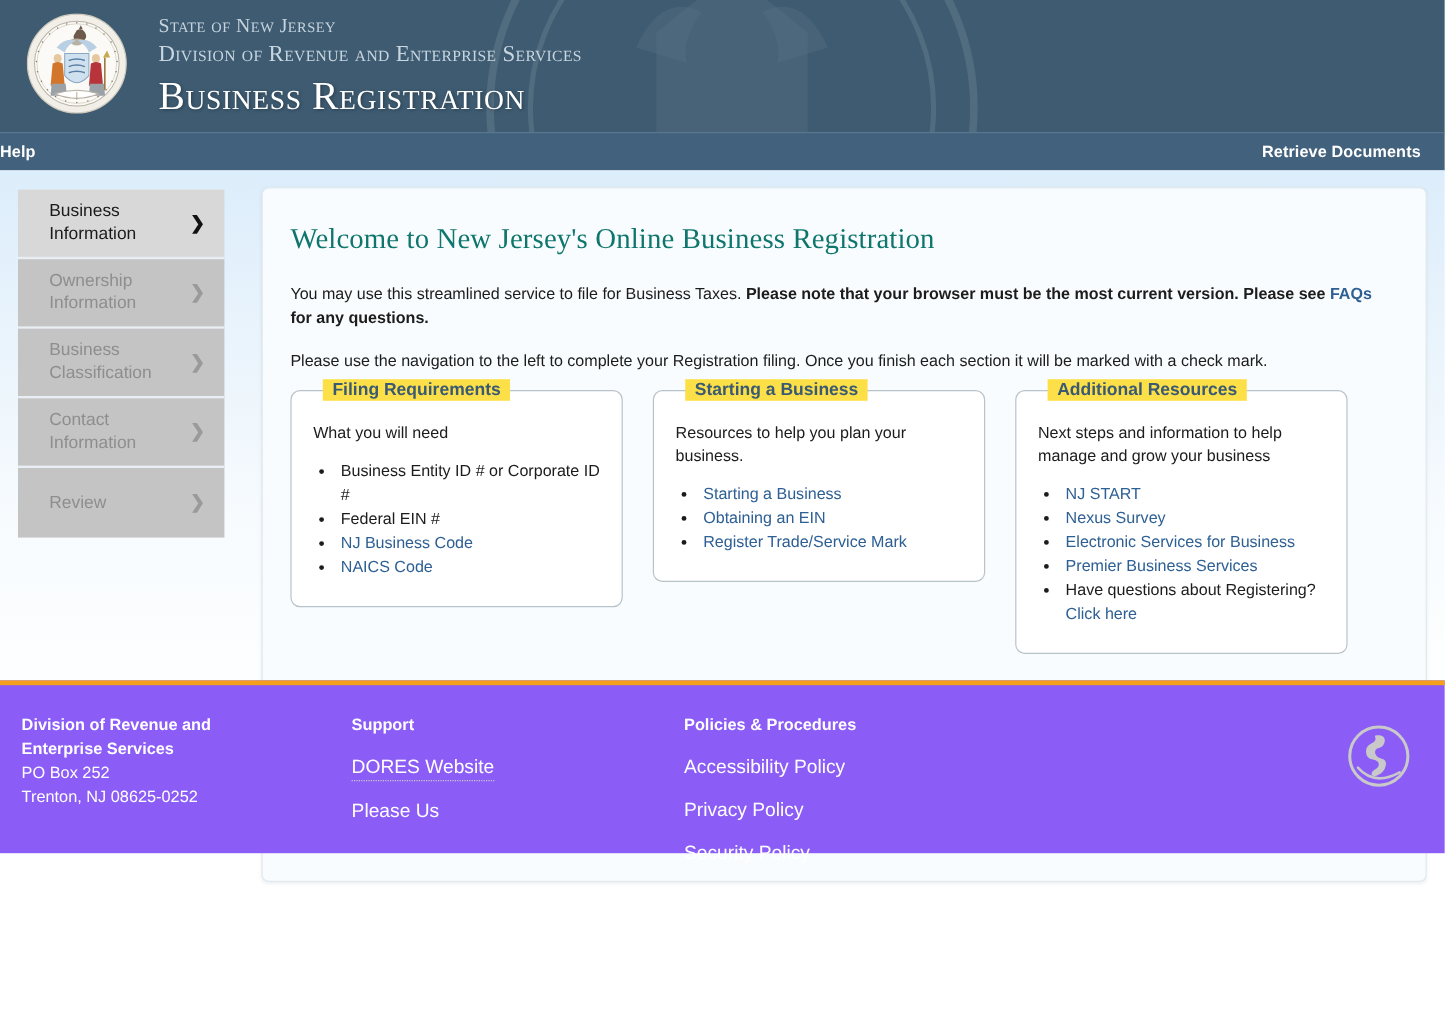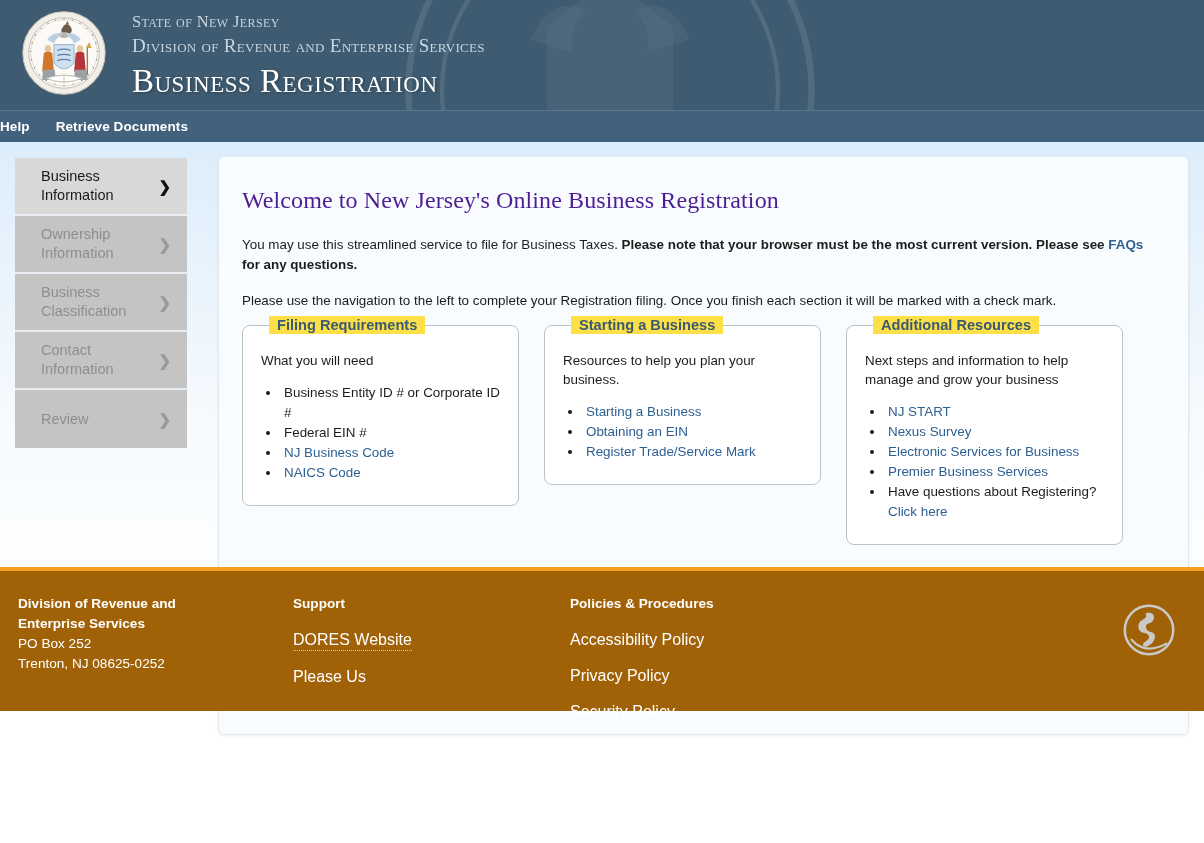--- a/index.html
+++ b/index.html
@@ -78,21 +78,21 @@
     text-shadow: 1px 1px 3px rgba(0,0,0,.35);
   }
 
   
   #utility-nav {
     height: 32px;
     background: #42617d;
     border-top: 1px solid #59788f;
     display: flex;
     align-items: center;
-    justify-content: flex-start;
+    justify-content: space-between;
     padding-right: 20px;
     gap: 26px;
   }
   #utility-nav a {
     color: #ffffff;
     font-size: 13.5px;
     font-weight: bold;
     text-decoration: none;
     letter-spacing: .1px;
   }
@@ -154,21 +154,21 @@
     border-radius: 6px;
     box-shadow: 0 1px 3px rgba(90,110,130,.10);
     padding: 30px 36px 40px 23px;
     min-height: 523px;
   }
 
   h1#welcome-title {
     font-family: "Liberation Serif", serif;
     font-size: 24px;
     font-weight: normal;
-    color: #4c1d95;
+    color: #0f766e;
     letter-spacing: .1px;
     margin-bottom: 21px;
   }
 
   .intro-para {
     font-size: 13.4px;
     line-height: 20px;
     color: #1c1c1c;
     margin-bottom: 16px;
     max-width: 910px;
@@ -249,21 +249,21 @@
     color: #ffffff;
     background: linear-gradient(to bottom, #dd9426 0%, #d4840f 48%, #bf6c02 100%);
     box-shadow: inset 0 1px 0 rgba(255,255,255,.35), 0 1px 2px rgba(0,0,0,.25);
     cursor: pointer;
     text-shadow: 0 1px 1px rgba(0,0,0,.25);
   }
 
   
   #footer {
     height: 144px;
-    background: #a16207;
+    background: #8b5cf6;
     border-top: 4px solid #f5a01c;
     position: relative;
     padding: 23px 0 0 0;
   }
   #footer-cols {
     display: flex;
     padding-left: 18px;
   }
   .footer-col { color: #ffffff; }
   .fc-1 { width: 275px; }

